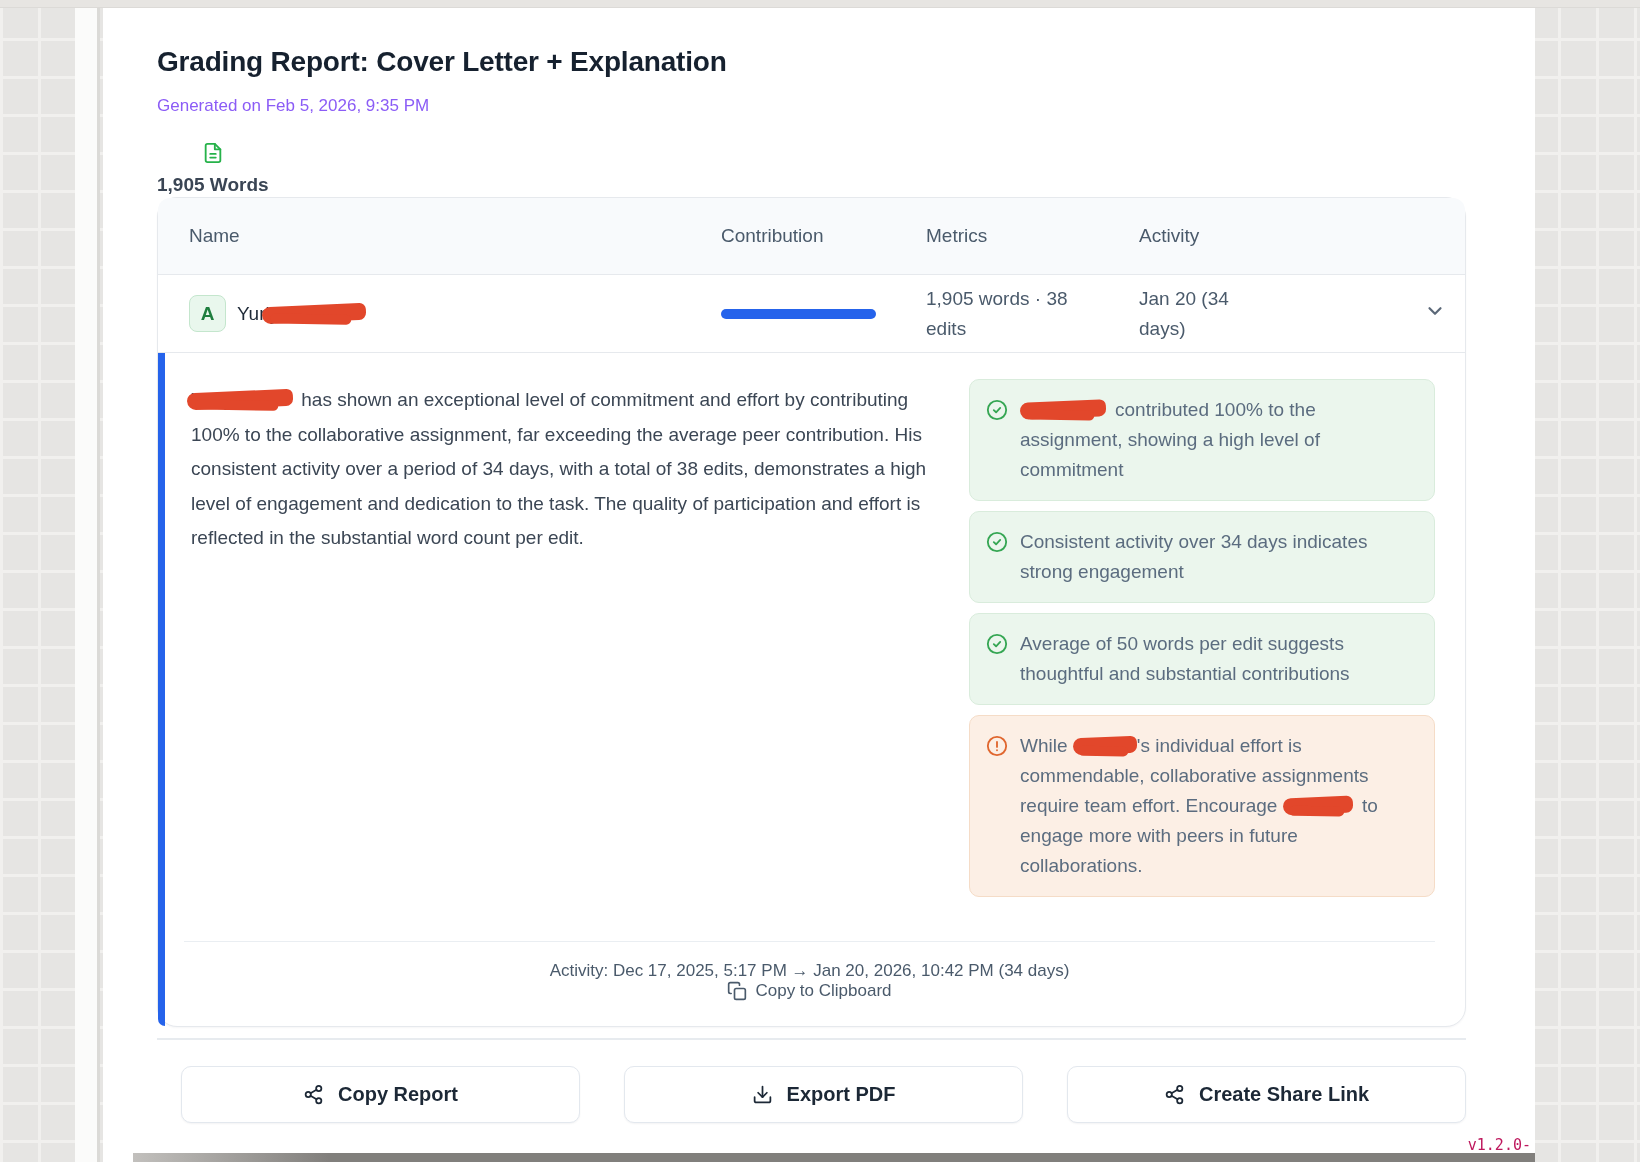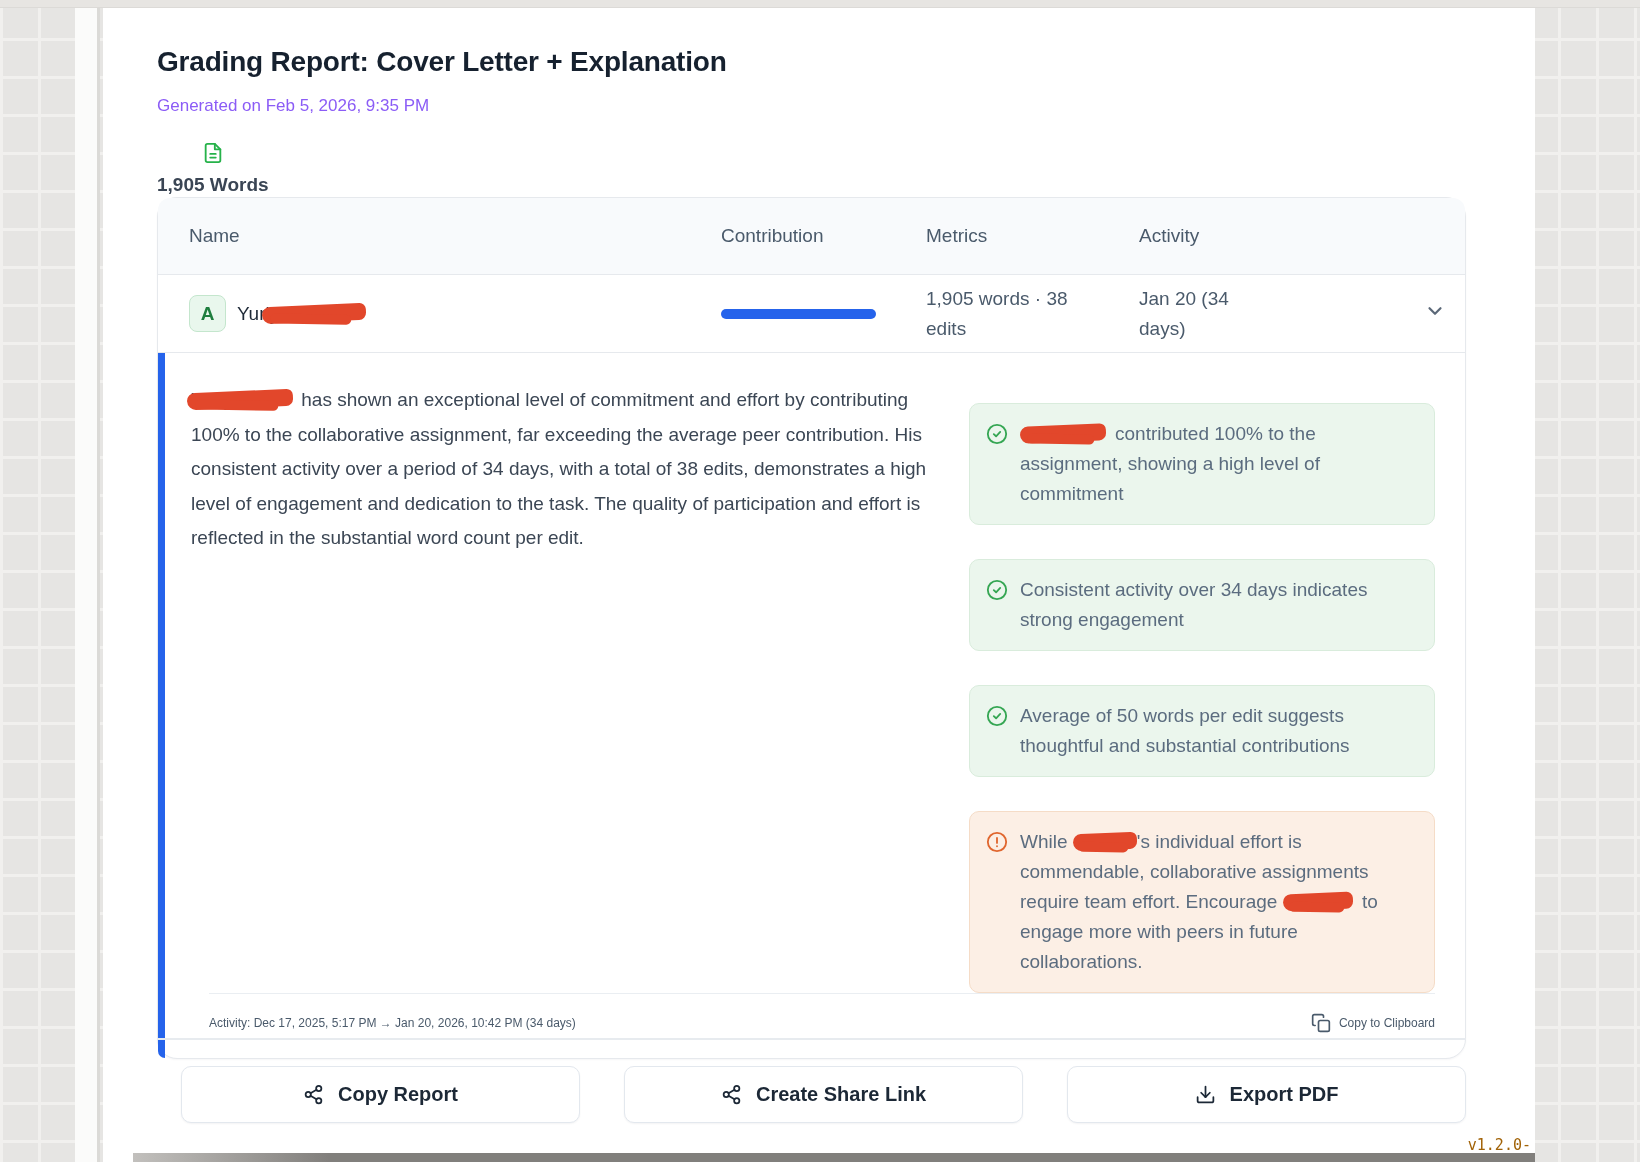--- a/index.html
+++ b/index.html
@@ -41,33 +41,33 @@
   .chev-cell { display:flex; justify-content:flex-end; padding-right:24px; }
 
   .redact { display:inline-block; position:relative; height:17px; background:#e2472b; border-radius:9px 7px 8px 10px; transform:rotate(-2.5deg); vertical-align:-2px; }
   .redact::after { content:""; position:absolute; left:8%; right:14%; top:9px; height:10px; background:#e2472b; border-radius:6px; transform:rotate(3.5deg); }
 
   .detail { position:relative; border-top:1px solid #e6e9ed; border-radius:0 0 12px 12px; padding-top:26px; }
   .blue-bar { position:absolute; left:0; top:0; bottom:0; width:7px; background:#2563eb; border-radius:0 0 0 12px; }
   .detail-body { display:flex; min-height:562px; padding:0 30px 0 33px; align-items:flex-start; }
   .paragraph { flex:1; margin-right:38px; margin-top:4px; font-size:19px; line-height:34.5px; color:#3b4654; }
   .fb-col { width:466px; display:flex; flex-direction:column; gap:10px; }
-  .fb-box { display:flex; gap:12px; padding:15px 16px; border-radius:10px; font-size:19px; line-height:30px; color:#5b6c7f;margin-top:24px; }
+  .fb-box { display:flex; gap:12px; padding:15px 16px; border-radius:10px; font-size:19px; line-height:30px; color:#5b6c7f; }
   .fb-box svg { flex:0 0 auto; margin-top:4px; }
   .fb-green { background:#ebf6ed; border:1px solid #d9ecdc; }
   .fb-orange { background:#fcefe5; border:1px solid #f5dcc7; }
 
-  .detail-footer { margin:0 30px 0 51px; border-top:1px solid #eaeef2; padding:19px 0 25px; display:flex; align-items:center; justify-content:space-between; font-size:12px; color:#4a5a6b; }
+  .detail-footer { margin:0 30px 0 26px; border-top:1px solid #eaeef2; padding:19px 0 25px; display:flex; align-items:center; justify-content:space-between; font-size:17px; color:#4a5a6b;flex-direction:column; }
   .copy-link { display:flex; align-items:center; gap:8px; cursor:pointer; color:#4a5a6b; }
 
   .divider { position:absolute; left:54px; top:1030px; width:1309px; height:2px; background:#e7ebef; }
   .actions { position:absolute; left:54px; top:1058px; width:1309px; display:flex; gap:20px; }
   .action-btn { flex:1; height:57px; background:#fff; border:1px solid #e3e8ee; border-radius:10px; box-shadow:0 1px 2px rgba(16,24,40,.05); display:flex; align-items:center; justify-content:center; gap:14px; font-size:20px; font-weight:600; color:#1c2836; cursor:pointer; font-family:"Liberation Sans", sans-serif;margin-left:24px; }
 
-  .version { position:absolute; top:1128px; right:4px; font-family:"DejaVu Sans Mono", monospace; font-size:15px; color:#a16207; white-space:nowrap; }
+  .version { position:absolute; top:1128px; right:4px; font-family:"DejaVu Sans Mono", monospace; font-size:15px; color:#be185d; white-space:nowrap; }
 </style>
 </head>
 <body>
 
 <div class="top-strip"></div>
 <div class="side-strip"></div>
 
 <div class="main-panel">
 
   <div class="page-title">Grading Report: Cover Letter + Explanation</div>
@@ -201,33 +201,33 @@
           <circle cx="18" cy="5" r="3"></circle>
           <circle cx="6" cy="12" r="3"></circle>
           <circle cx="18" cy="19" r="3"></circle>
           <line x1="8.6" y1="10.5" x2="15.4" y2="6.5"></line>
           <line x1="8.6" y1="13.5" x2="15.4" y2="17.5"></line>
         </svg>
       <span>Copy Report</span>
     </button>
     <button class="action-btn">
       <svg width="21" height="21" viewBox="0 0 24 24" fill="none" stroke="#1c2836" stroke-width="2" stroke-linecap="round" stroke-linejoin="round">
+          <path d="M21 15v4a2 2 0 0 1-2 2H5a2 2 0 0 1-2-2v-4"></path>
+          <polyline points="7 10 12 15 17 10"></polyline>
+          <line x1="12" y1="15" x2="12" y2="3"></line>
+        </svg>
+      <span>Export PDF</span>
+    </button>
+    <button class="action-btn">
+      <svg width="21" height="21" viewBox="0 0 24 24" fill="none" stroke="#1c2836" stroke-width="2" stroke-linecap="round" stroke-linejoin="round">
           <circle cx="18" cy="5" r="3"></circle>
           <circle cx="6" cy="12" r="3"></circle>
           <circle cx="18" cy="19" r="3"></circle>
           <line x1="8.6" y1="10.5" x2="15.4" y2="6.5"></line>
           <line x1="8.6" y1="13.5" x2="15.4" y2="17.5"></line>
         </svg>
       <span>Create Share Link</span>
     </button>
-    <button class="action-btn">
-      <svg width="21" height="21" viewBox="0 0 24 24" fill="none" stroke="#1c2836" stroke-width="2" stroke-linecap="round" stroke-linejoin="round">
-          <path d="M21 15v4a2 2 0 0 1-2 2H5a2 2 0 0 1-2-2v-4"></path>
-          <polyline points="7 10 12 15 17 10"></polyline>
-          <line x1="12" y1="15" x2="12" y2="3"></line>
-        </svg>
-      <span>Export PDF</span>
-    </button>
   </div>
 
   <div class="version">v1.2.0-</div>
   <div class="bottom-bar"></div>
 </div>
 
 </body></html>

